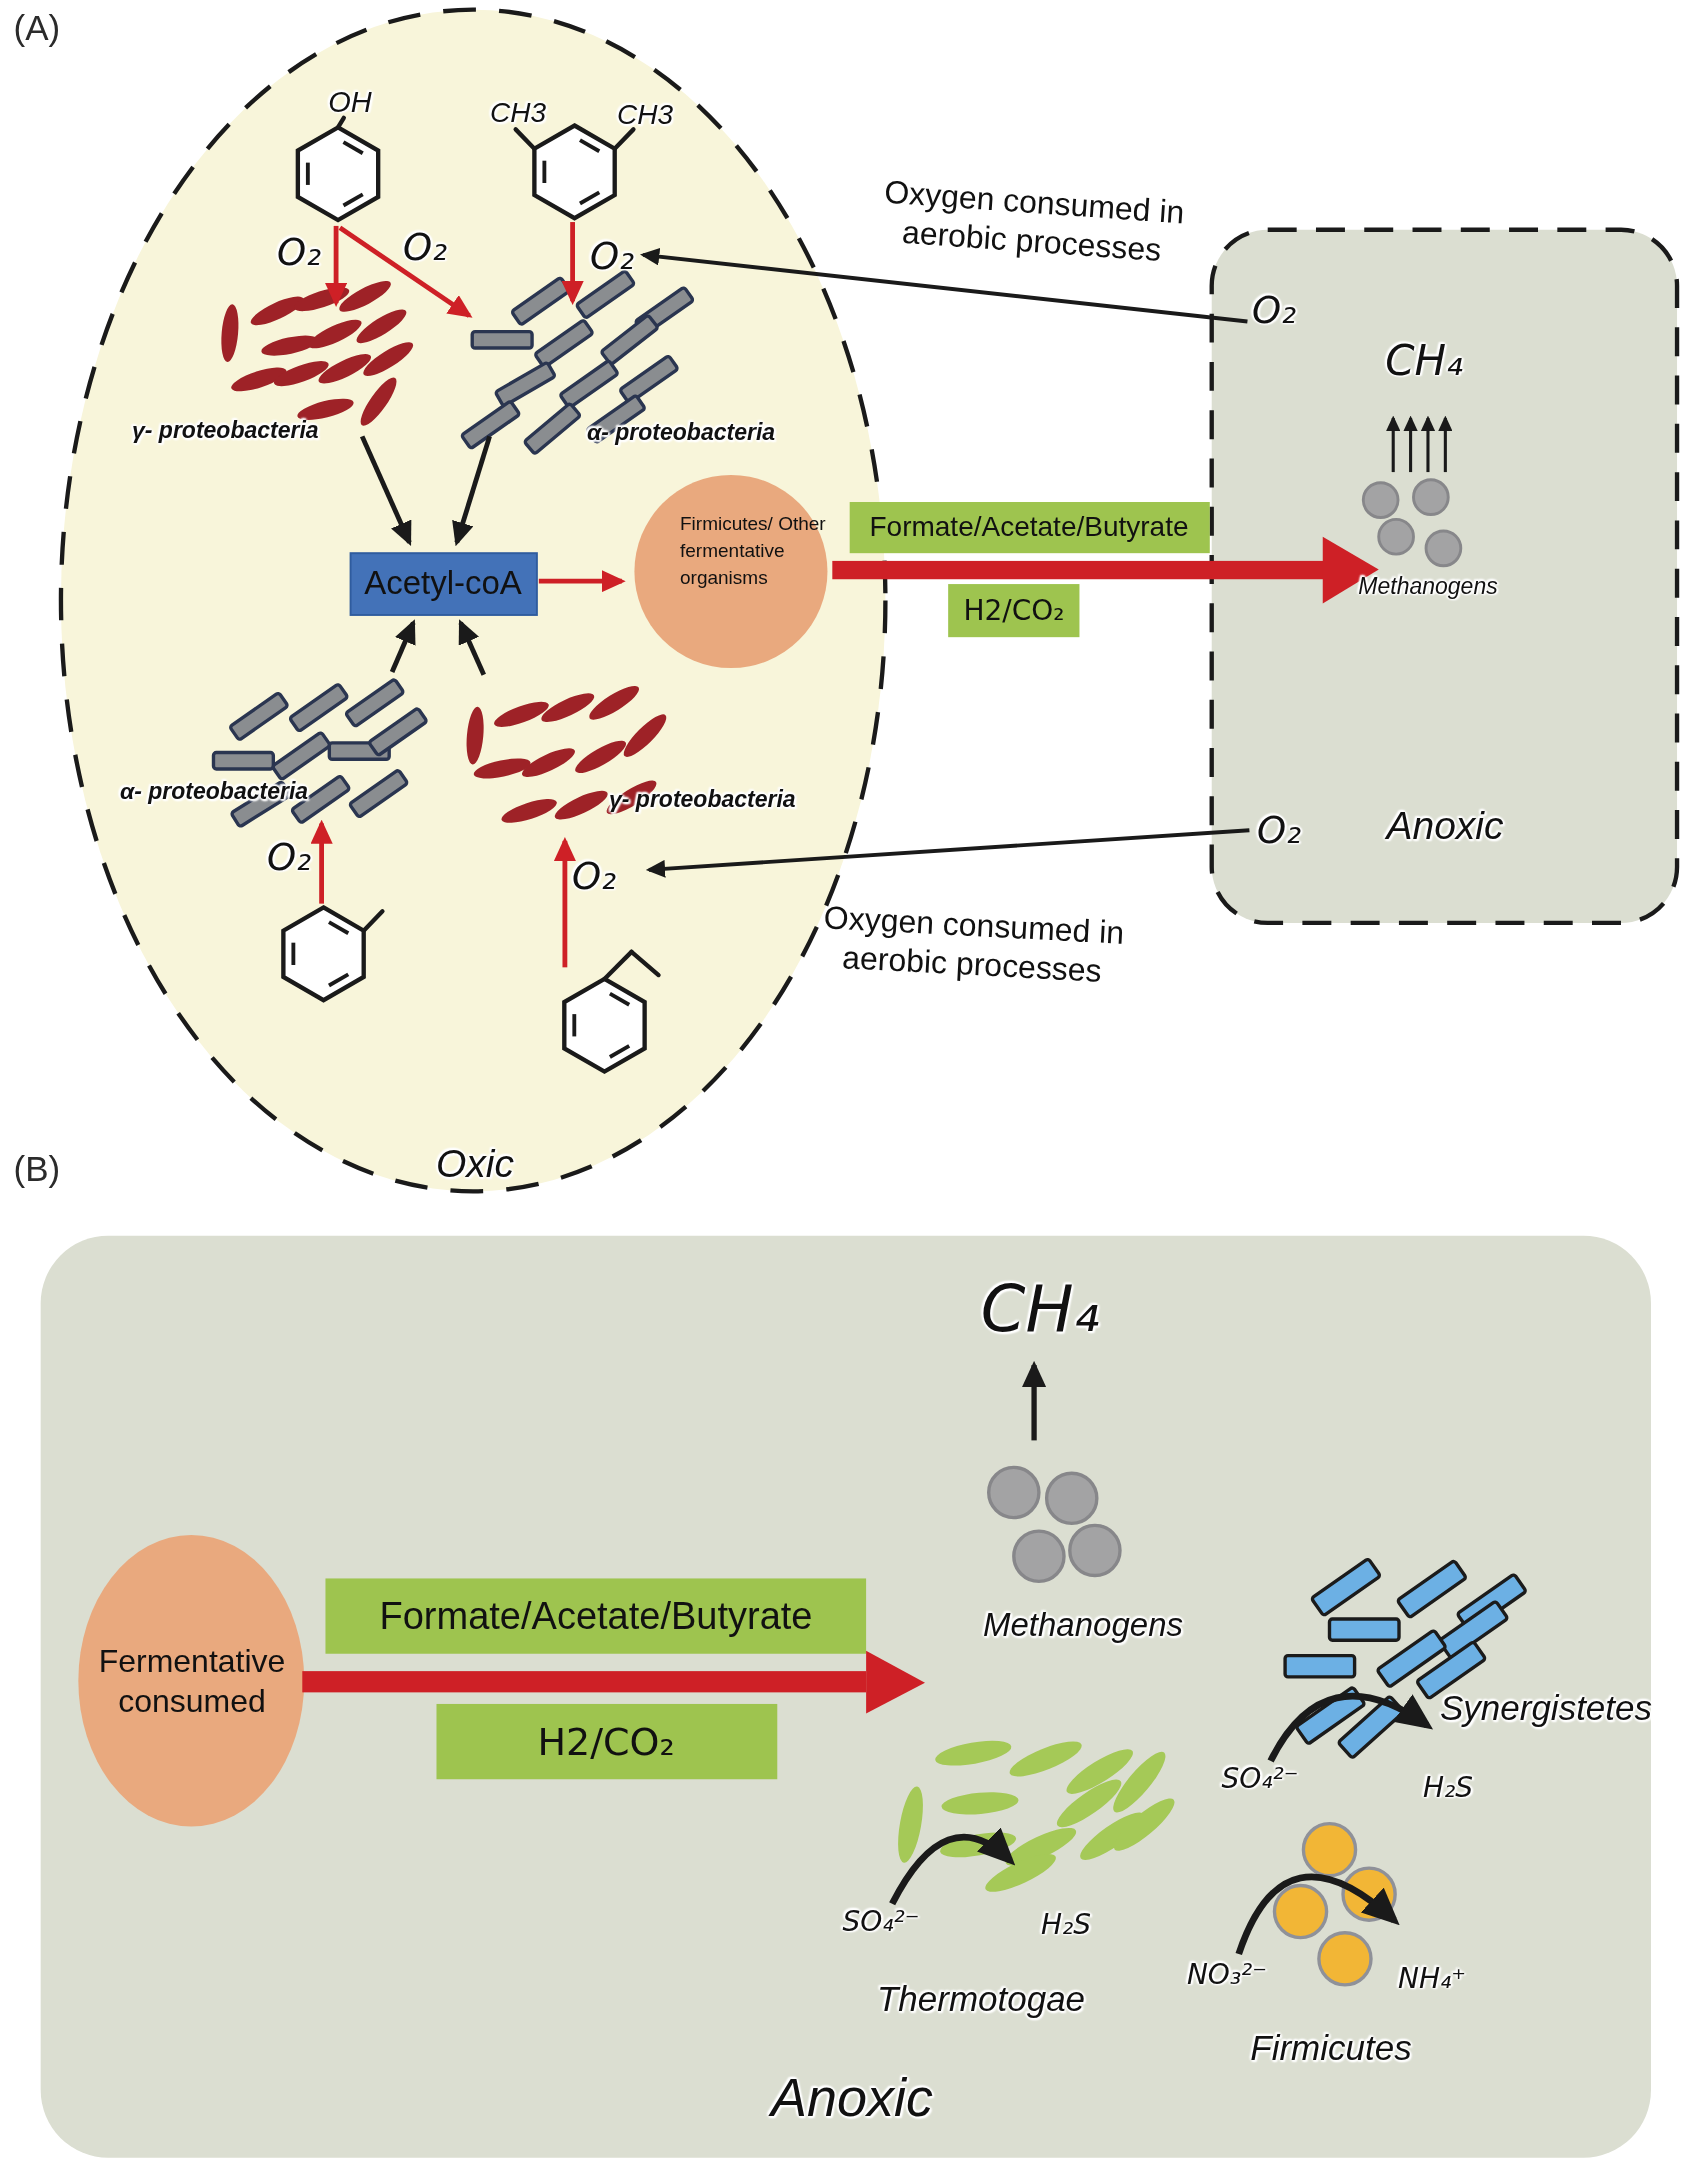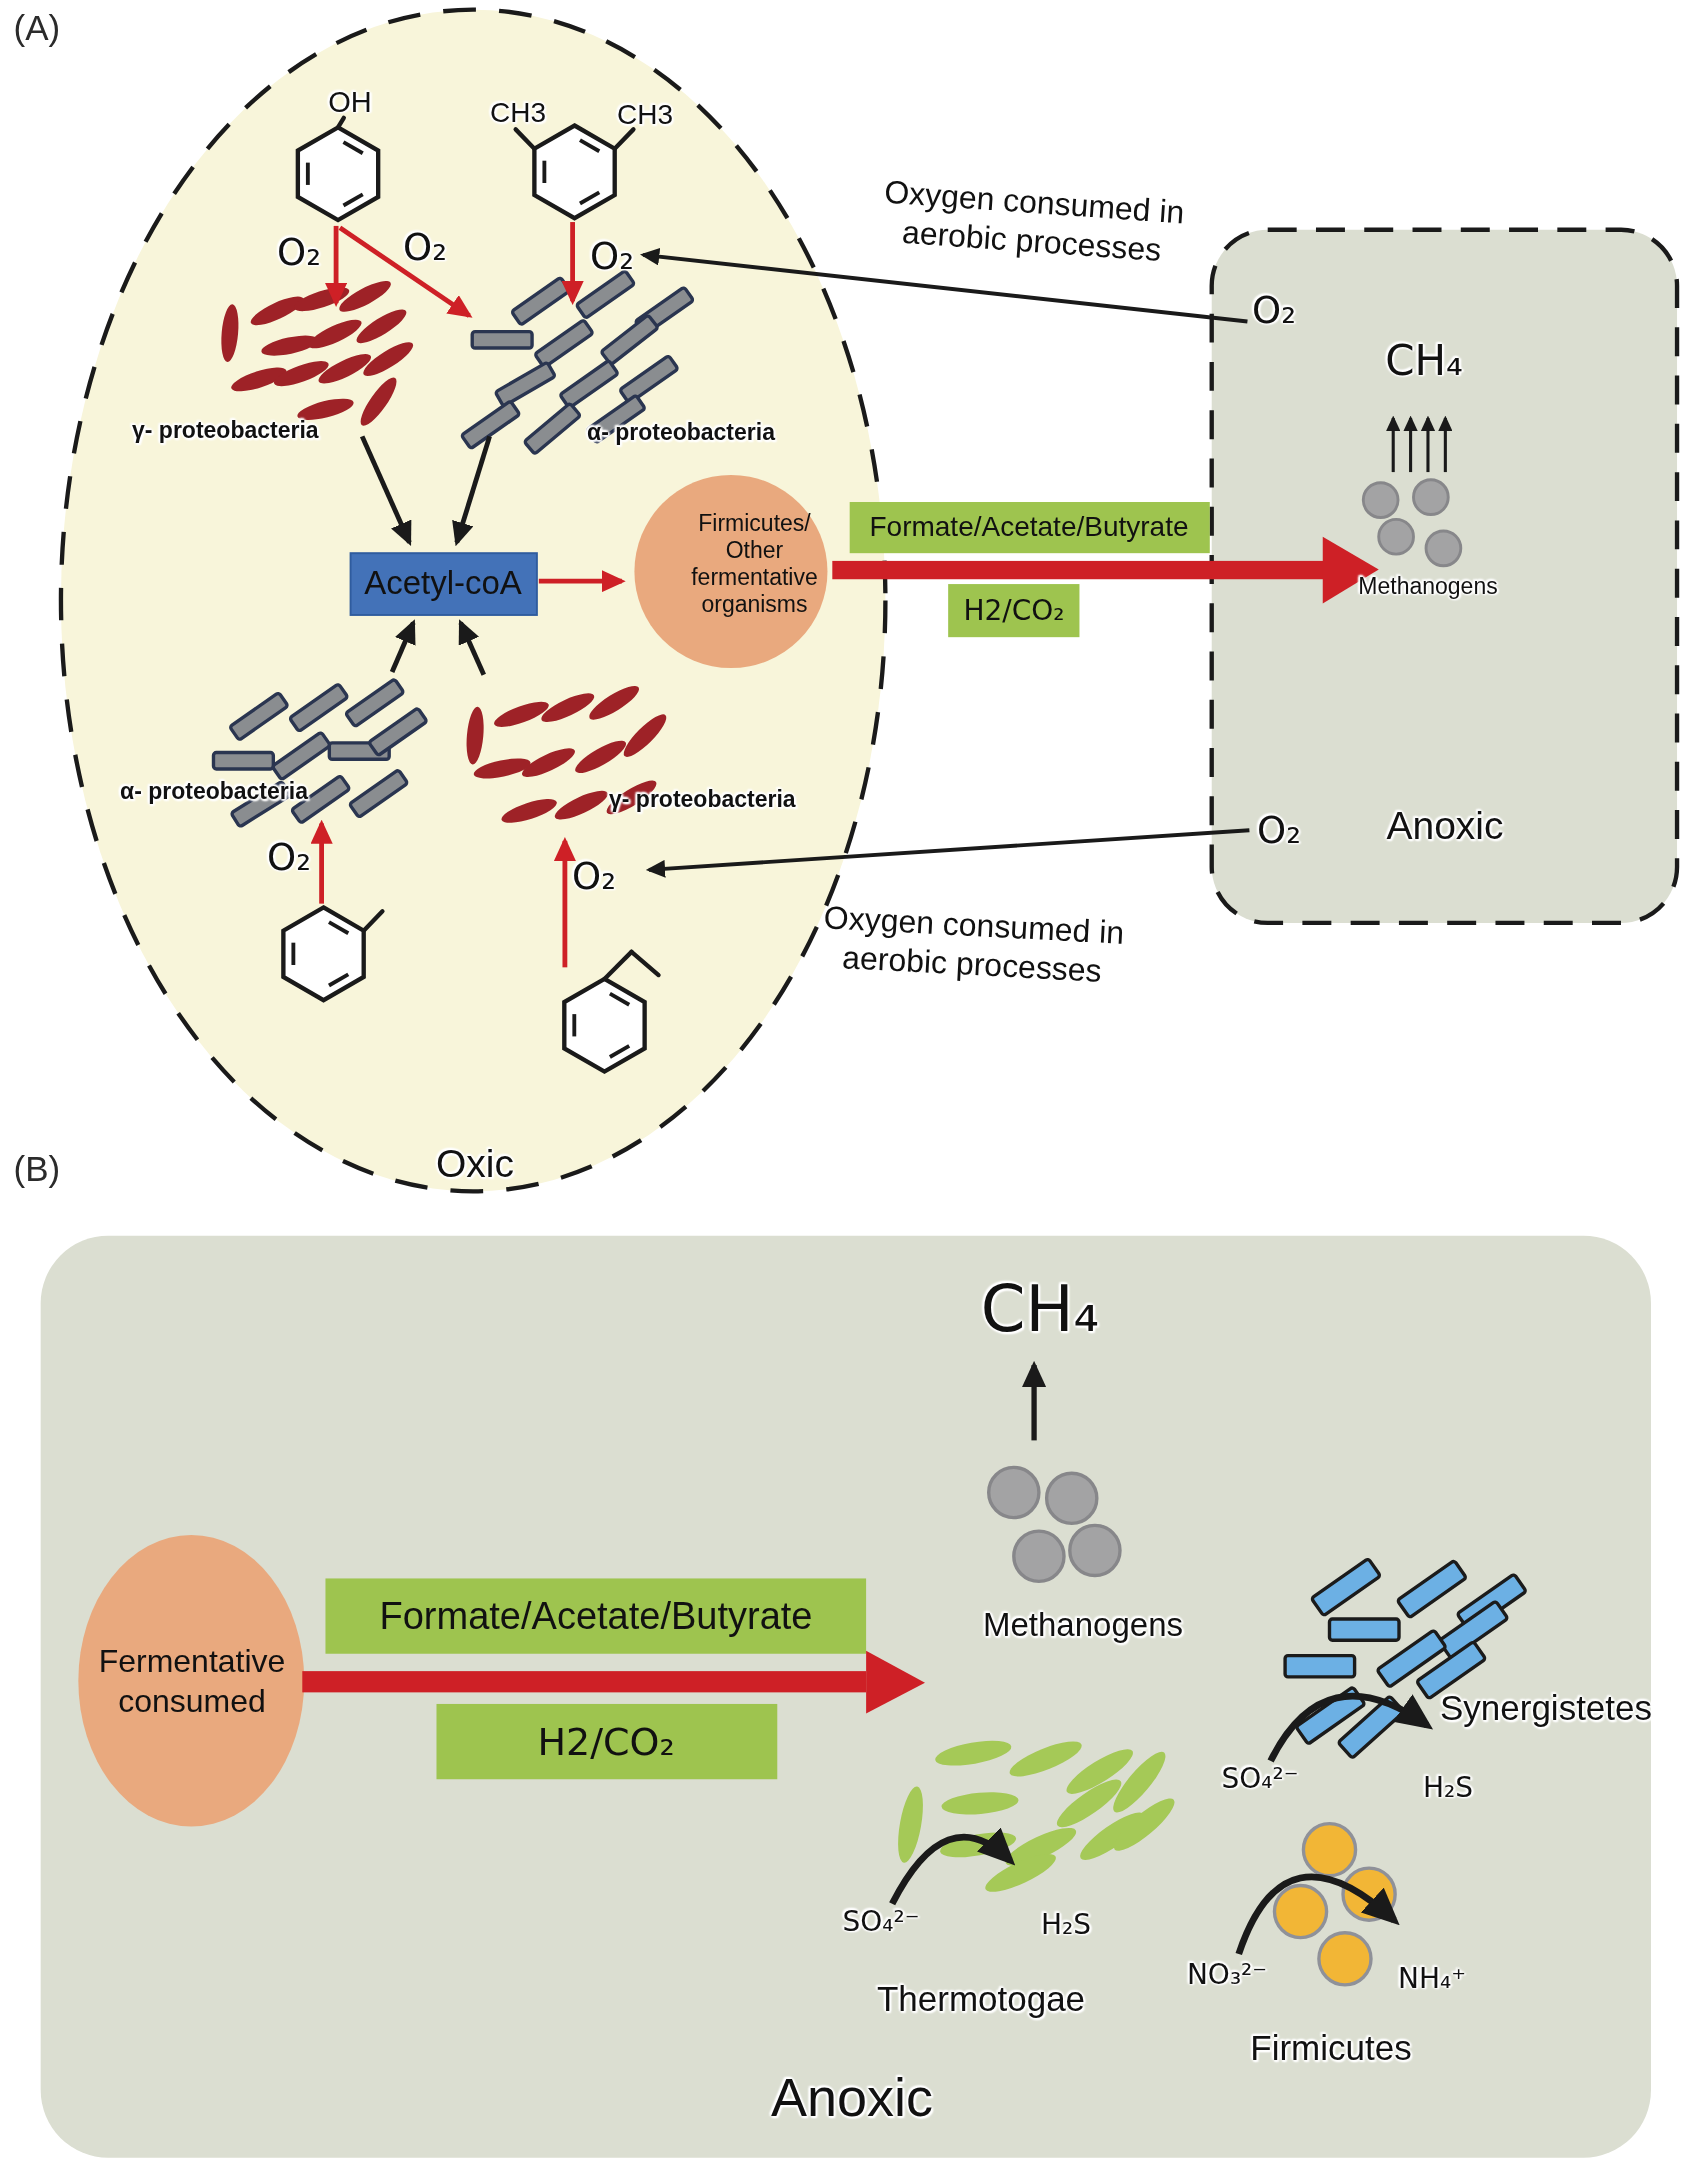--- a/index.html
+++ b/index.html
@@ -2,21 +2,21 @@
 <html style="--oxic-fill: #F8F5DA; --anoxic-fill: #DBDED1; --green-label: #9EC44F; --arrow-red: #CE2026; --acetyl-blue: #4372B8; --microbe-orange: #E9A97E; --rod-gray: #8A8D90; --rod-gray-border: #2A3550; --oval-darkred: #9E2227; --rod-blue: #6CB0E4; --circle-yellow: #F2B636; --oval-green: #A5C957; --circle-gray: #A3A3A4; --ink: #1A1A1A;"><head>
 <meta charset="utf-8">
 <style>
   html,body{margin:0;padding:0;background:#fff;}
   .canvas{position:relative;width:1682px;height:2177px;background:#ffffff;overflow:hidden;
           font-family:"Liberation Sans","DejaVu Sans",sans-serif;color:#111;}
   svg.gfx{position:absolute;left:0;top:0;width:1682px;height:2177px;}
   .lbl{position:absolute;white-space:nowrap;color:#111;}
   .ctr{transform:translate(-50%,-50%);text-align:center;}
   .halo{text-shadow:-1.9px 0 1.9px #fff,1.9px 0 1.9px #fff,0 -1.9px 1.9px #fff,0 1.9px 1.9px #fff,
-        -1.9px -1.9px 1.9px #fff,1.9px 1.9px 1.9px #fff;}
+        -1.9px -1.9px 1.9px #fff,1.9px 1.9px 1.9px #fff;font-style:italic;}
   .chem{font-family:"DejaVu Sans","Liberation Sans",sans-serif;}
   .bold{font-weight:700;}
   .panel-tag{font-size:35px;color:#2b2b2b;}
   .wrap{white-space:normal;}
   .note{font-size:32px;line-height:39px;text-align:center;}
 </style>
 </head>
 <body>
 
 <div class="canvas">
@@ -215,21 +215,21 @@
 <div class="lbl ctr halo chem" style="left:1274px;top:310px;font-size:37px;">O₂</div>
 <div class="lbl ctr halo chem" style="left:1279px;top:830px;font-size:37px;">O₂</div>
 
 <div class="lbl halo bold" style="left:132px;top:417px;font-size:23px;">γ- proteobacteria</div>
 <div class="lbl halo bold" style="left:587px;top:419px;font-size:23px;">α- proteobacteria</div>
 <div class="lbl halo bold" style="left:120px;top:778px;font-size:23px;">α- proteobacteria</div>
 <div class="lbl halo bold" style="left:609px;top:786px;font-size:23px;">γ- proteobacteria</div>
 
 <div class="lbl ctr" style="left:443px;top:583px;font-size:33px;text-align:right;">Acetyl-coA</div>
 
-<div class="lbl wrap" style="left:680px;top:510px;width:149px;font-size:23px;line-height:27px;text-align:center;">Firmicutes/ Other fermentative organisms</div>
+<div class="lbl wrap" style="left:680px;top:510px;width:149px;font-size:19px;line-height:27px;">Firmicutes/ Other fermentative organisms</div>
 
 <div class="lbl ctr" style="left:1029px;top:527px;font-size:28px;">Formate/Acetate/Butyrate</div>
 <div class="lbl ctr chem" style="left:1014px;top:610px;font-size:28px;">H2/CO₂</div>
 
 <div class="lbl ctr halo chem" style="left:1424px;top:360px;font-size:42px;">CH₄</div>
 <div class="lbl ctr halo" style="left:1428px;top:586px;font-size:23px;">Methanogens</div>
 <div class="lbl ctr halo" style="left:1445px;top:826px;font-size:39px;">Anoxic</div>
 <div class="lbl ctr halo" style="left:475px;top:1164px;font-size:39px;">Oxic</div>
 
 <div class="lbl note" style="left:840px;top:183px;width:386px;transform:rotate(4deg);">

